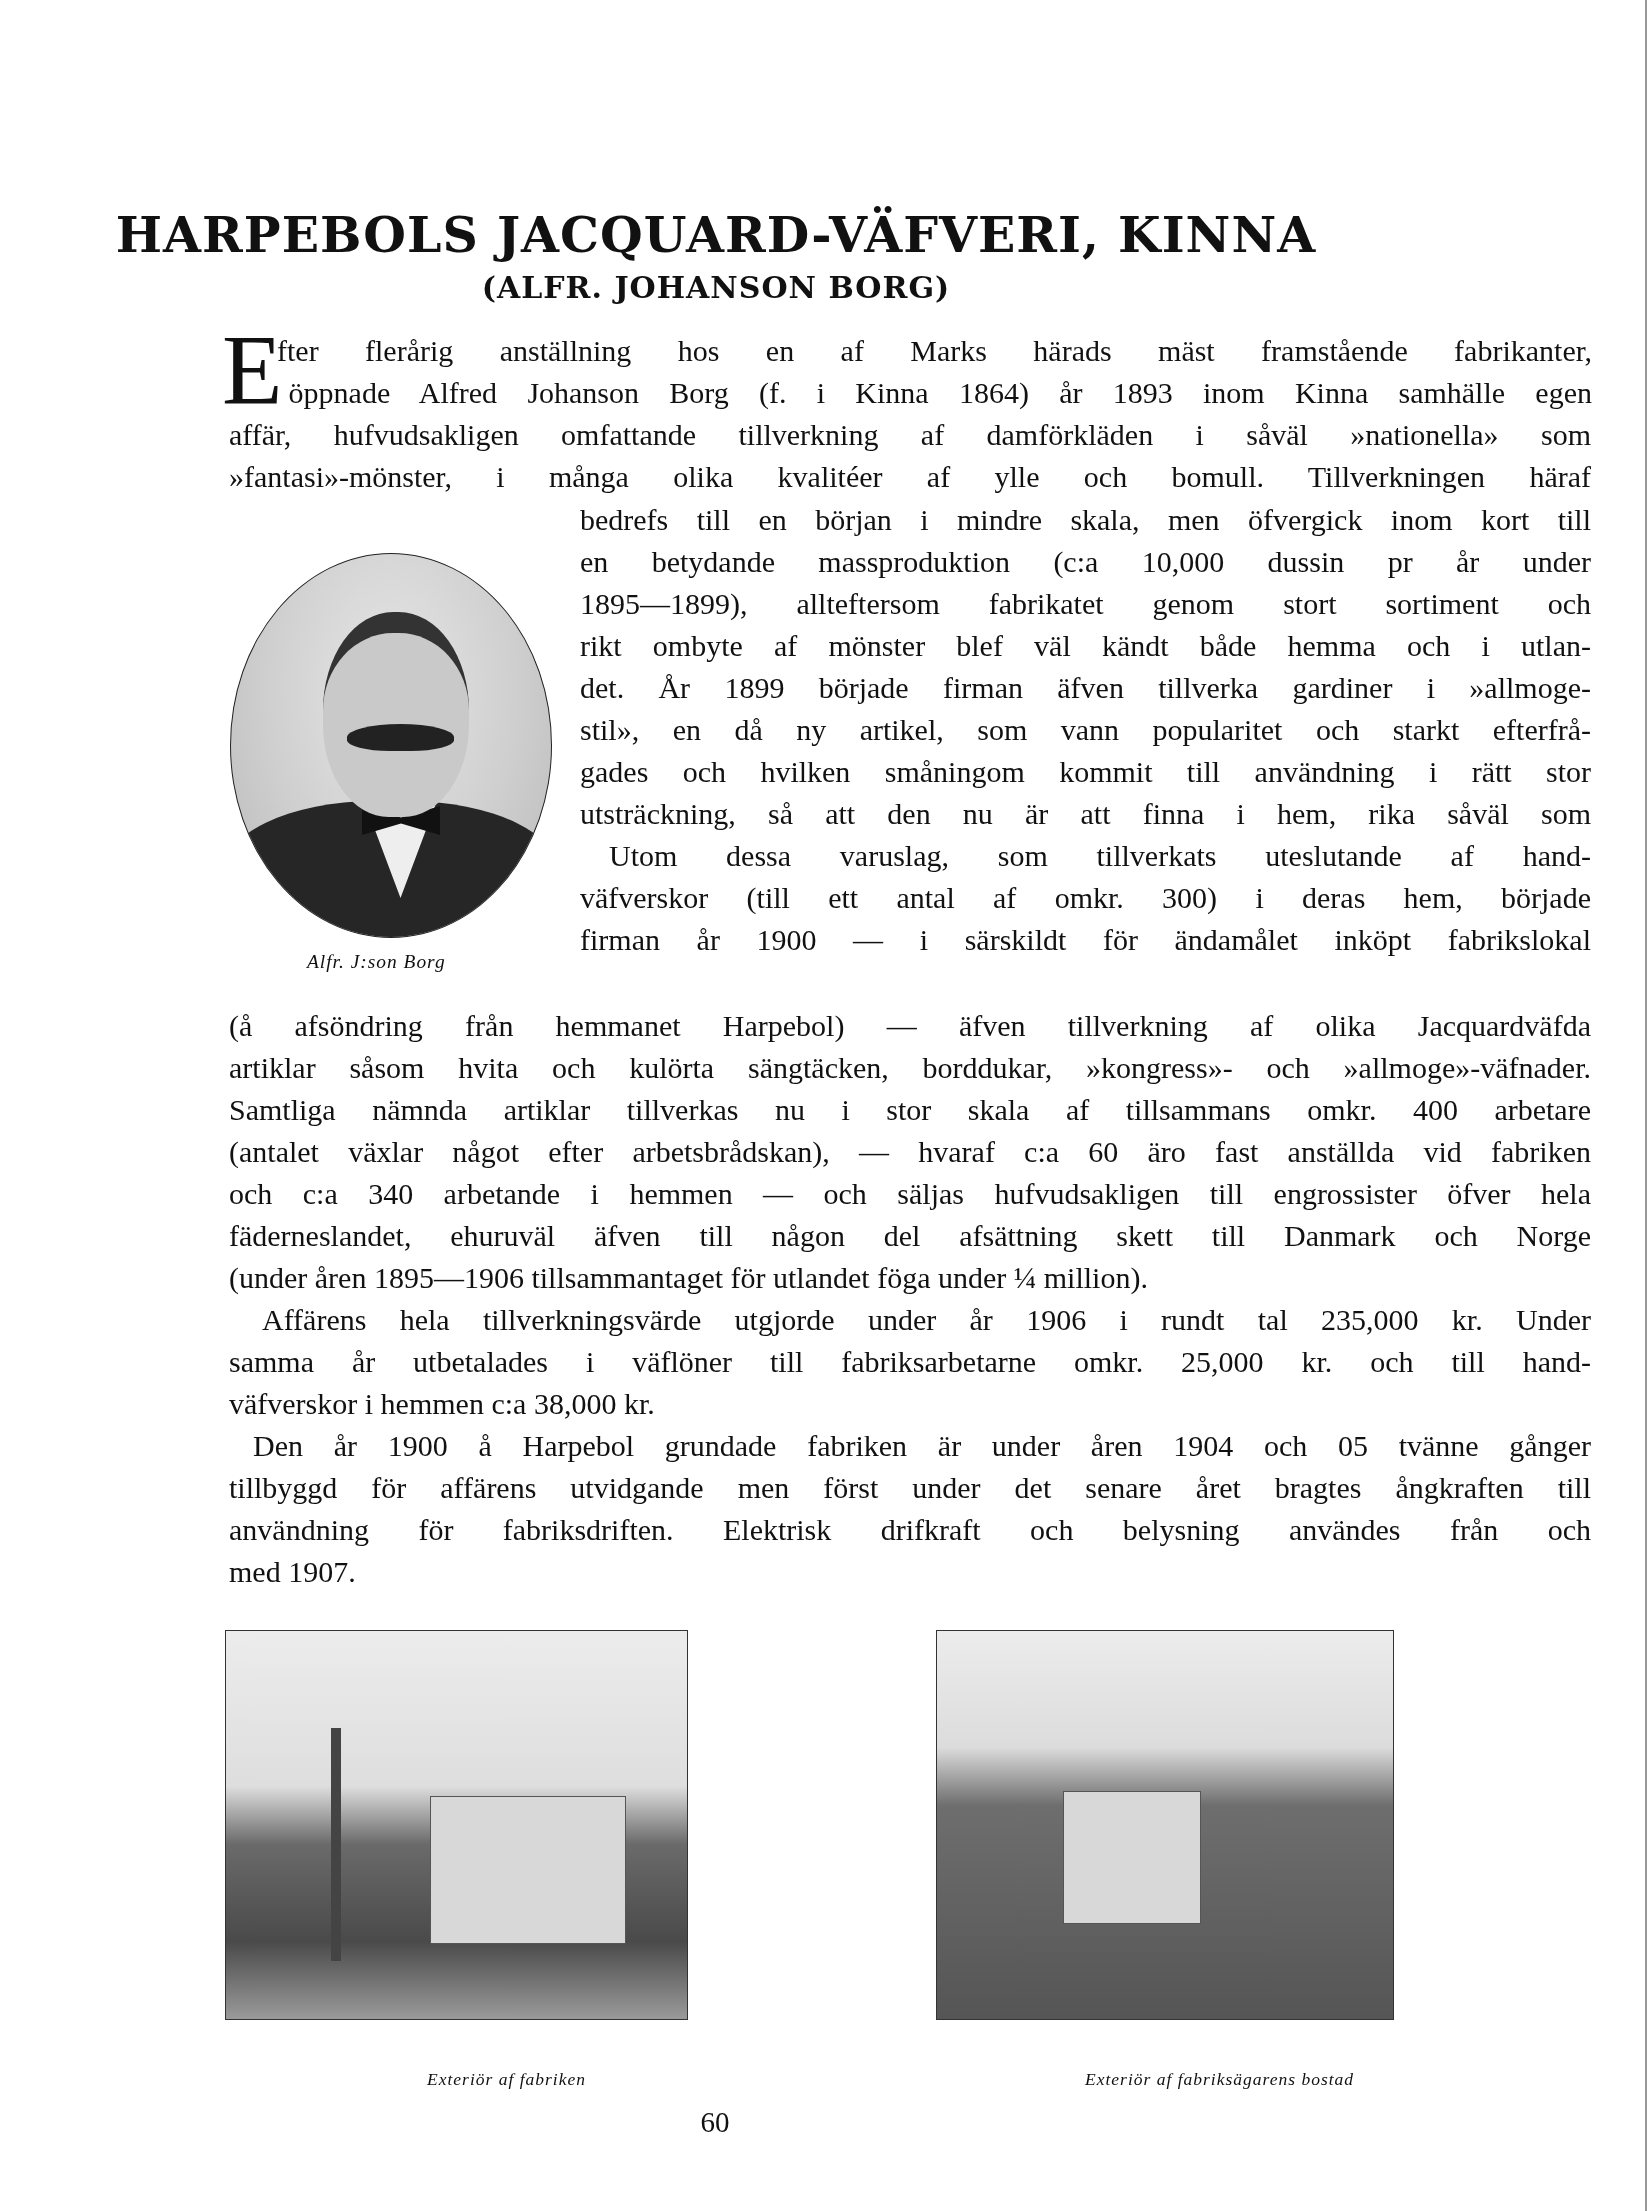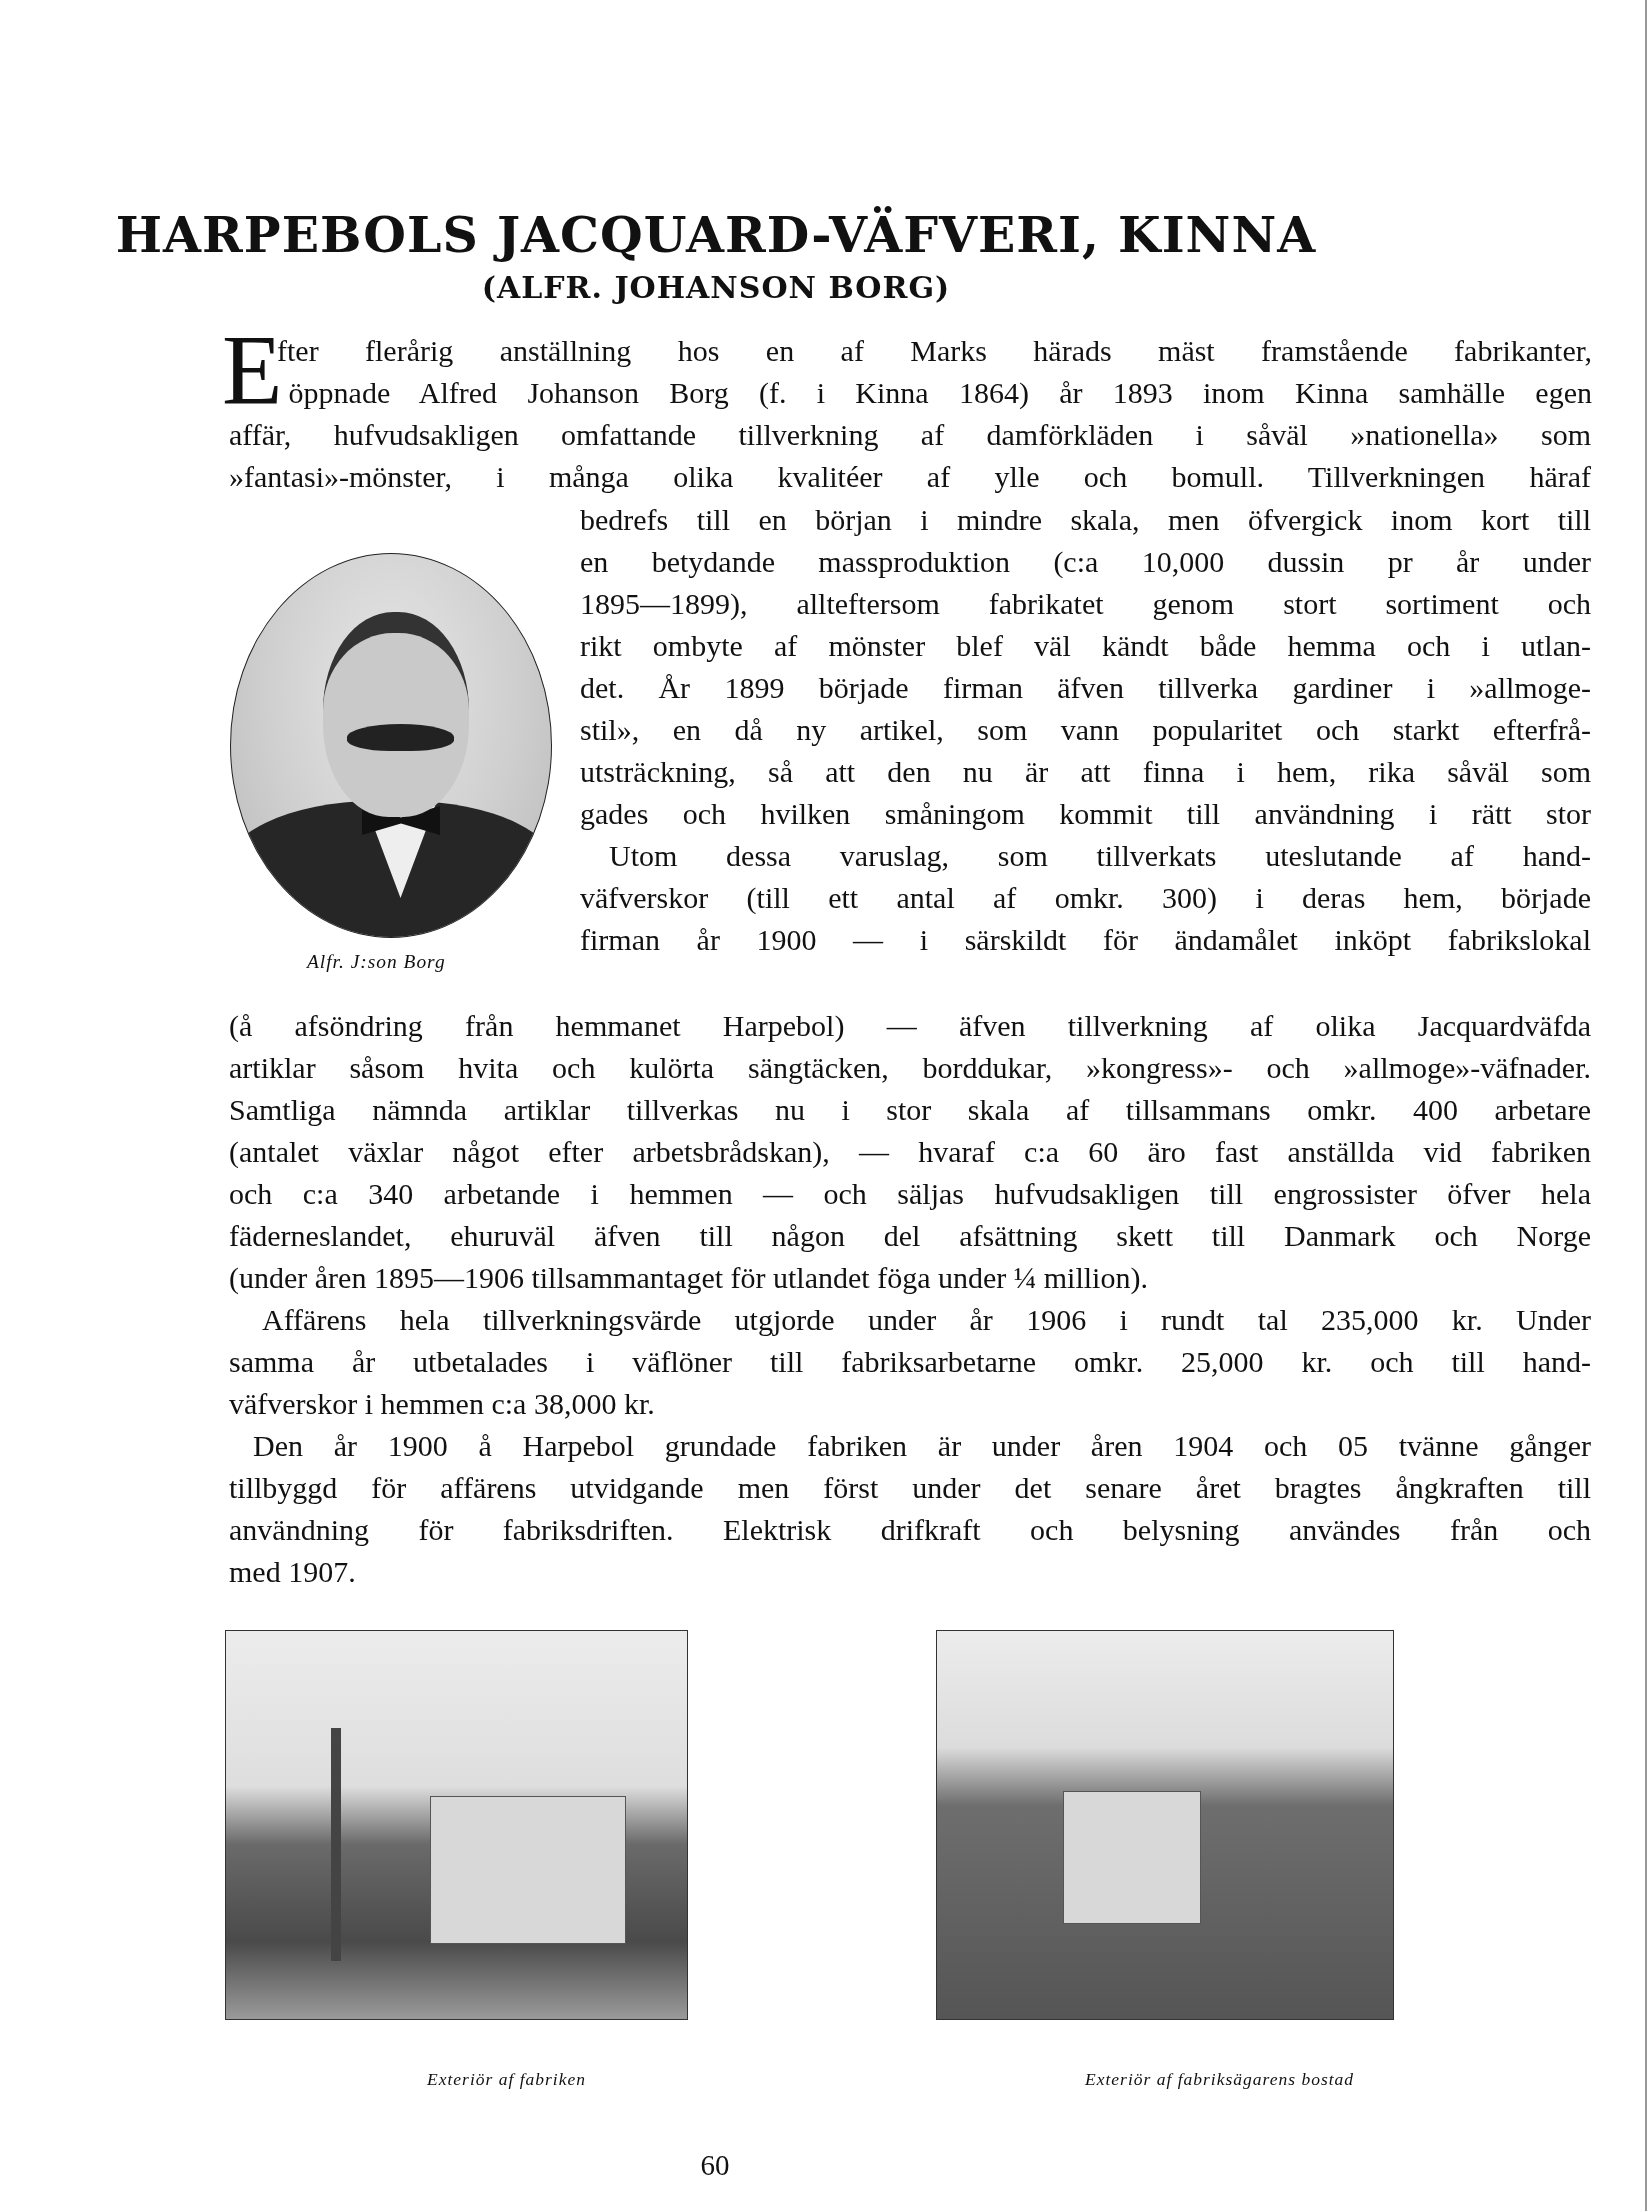--- a/index.html
+++ b/index.html
@@ -18,21 +18,21 @@
   .portrait .shirt{position:absolute;left:126px;top:228px;width:87px;height:116px;background:#eee;clip-path:polygon(0 0,100% 0,50% 100%);}
   .portrait .tie{position:absolute;left:131px;top:252px;width:78px;height:29px;background:#111;clip-path:polygon(0 0,50% 40%,100% 0,100% 100%,50% 60%,0 100%);}
   .pcap{position:absolute;left:307px;top:951px;font-family:"Liberation Serif",serif;font-style:italic;font-size:19.4px;letter-spacing:1px;}
   .photo{position:absolute;top:1630px;height:388px;border:1.9px solid #333;background:linear-gradient(180deg,#ececec 0%,#dedede 40%,#6a6a6a 55%,#4a4a4a 80%,#9a9a9a 100%);overflow:hidden;}
   .p1{left:225px;width:461px;}
   .p2{left:936px;width:456px;background:linear-gradient(180deg,#ececec 0%,#dcdcdc 30%,#6e6e6e 45%,#555 100%);}
   .bld{position:absolute;background:#d8d8d8;border:1px solid #555;}
   .chimney{position:absolute;background:#444;}
   .cap{position:absolute;top:2069px;font-family:"Liberation Serif",serif;font-style:italic;font-size:17.5px;letter-spacing:1px;}
   .c1{left:427px;} .c2{left:1085px;}
-  .pageno{position:absolute;top:2106px;left:0;width:1430px;text-align:center;font-family:"Liberation Serif",serif;font-size:29px;margin-top:43px;}
+  .pageno{position:absolute;top:2106px;left:0;width:1430px;text-align:center;font-family:"Liberation Serif",serif;font-size:29px;}
   .edge{position:absolute;left:1645px;top:0;width:1.9px;height:2211px;background:#999;}
 </style>
 </head>
 <body>
 
 <div class="title t1">HARPEBOLS JACQUARD-VÄFVERI, KINNA</div>
 <div class="title t2">(ALFR. JOHANSON BORG)</div>
 
 <div class="dropcap">E</div>
 
@@ -46,22 +46,22 @@
   <span class="line">»fantasi»-mönster, i många olika kvalitéer af ylle och bomull.  Tillverkningen häraf</span>
 </div>
 
 <div class="text" style="left:580px;top:499px;width:1011px;">
   <span class="line">bedrefs till en början i mindre skala, men öfvergick inom kort till</span>
   <span class="line">en betydande massproduktion (c:a 10,000 dussin pr år under</span>
   <span class="line">1895—1899), allteftersom fabrikatet genom stort sortiment och</span>
   <span class="line">rikt ombyte af mönster blef väl kändt både hemma och i utlan-</span>
   <span class="line">det.  År 1899 började firman äfven tillverka gardiner i »allmoge-</span>
   <span class="line">stil», en då ny artikel, som vann popularitet och starkt efterfrå-</span>
+  <span class="line">gades och hvilken småningom kommit till användning i rätt stor</span>
   <span class="line">utsträckning, så att den nu är att finna i hem, rika såväl som</span>
-  <span class="line">gades och hvilken småningom kommit till användning i rätt stor</span>
   <span class="line" style="margin-left:29px;">Utom dessa varuslag, som tillverkats uteslutande af hand-</span>
   <span class="line">väfverskor (till ett antal af omkr. 300) i deras hem, började</span>
   <span class="line">firman år 1900 — i särskildt för ändamålet inköpt fabrikslokal</span>
 </div>
 
 <div class="portrait">
   <div class="body"></div>
   <div class="shirt"></div>
   <div class="tie"></div>
   <div class="head"></div>

